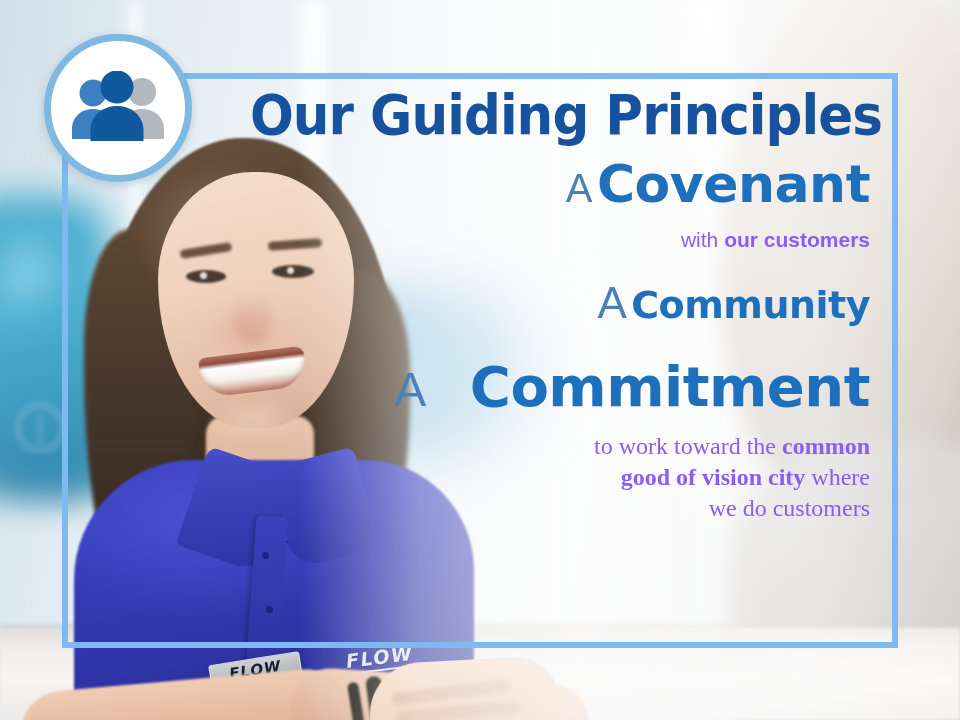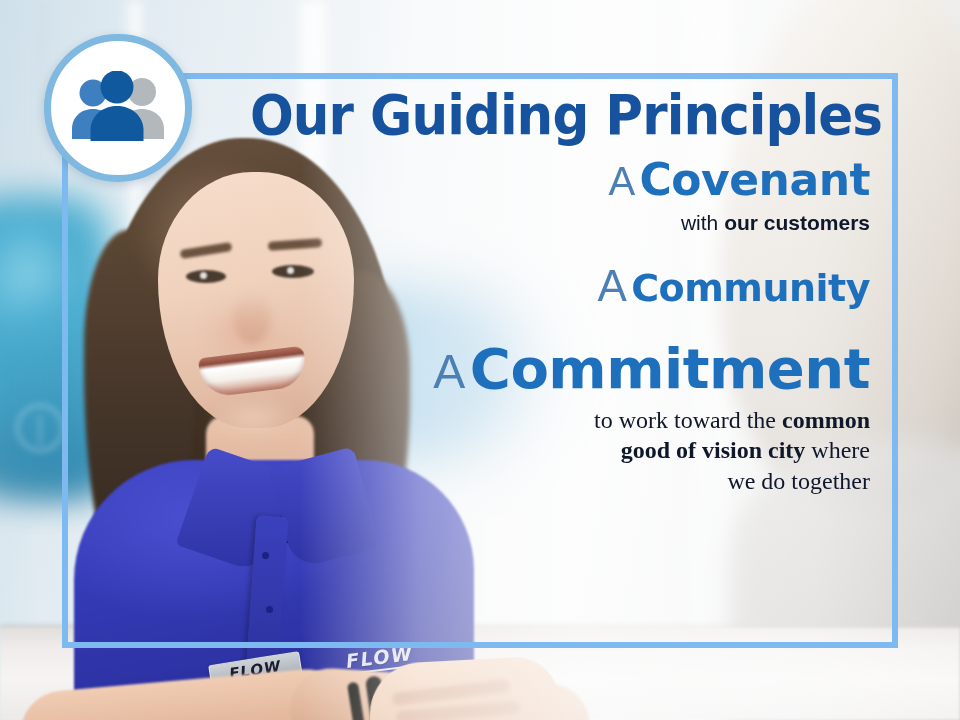--- a/index.html
+++ b/index.html
@@ -309,40 +309,40 @@
     color:#4C7FB4;
   }
   .keyword{
     font-family:"DejaVu Sans", sans-serif;
     font-weight:700;
     color:#1F70BC;
     letter-spacing:-.5px;
   }
   .p-sub{
     font-family:"Liberation Sans", sans-serif;
-    color:#0f172a;
+    color:#8b5cf6;
     line-height:1.28;
-    margin-top:6px;
+    margin-top:15px;
   }
   .p-sub .b{font-weight:700;}
   .p-sub .n{font-weight:400;}
 
   
   .p1 .article{font-size:40px;}
-  .p1 .keyword{font-size:44px;}
+  .p1 .keyword{font-size:52px;}
   .p1 .p-sub{font-size:21px;}
 
   .p2{margin-top:26px;}
   .p2 .article{font-size:44px;}
   .p2 .keyword{font-size:38px;}
   .p2 .p-sub{font-size:23px;}
 
   .p3{margin-top:30px;}
   .p3 .article{font-size:48px;}
-  .p3 .keyword{font-size:56px;}
+  .p3 .keyword{font-size:56px;margin-left:39px;}
   .p3 .p-sub{font-size:24px;font-family:Liberation Serif, serif;}
 </style>
 </head>
 <body>
 
 <div class="stage">
 
   <div class="photo">
     <div class="bg-base"></div>
     <div class="mullion m1"></div>
@@ -447,18 +447,18 @@
     </div>
 
     <div class="principle p3">
       <div class="p-line1">
         <span class="article">A</span>
         <span class="keyword">Commitment</span>
       </div>
       <div class="p-sub">
           <div><span class="n">to work toward the </span><span class="b">common</span></div>
           <div><span class="b">good of vision city</span><span class="n"> where</span></div>
-          <div><span class="n">we do together</span></div>
+          <div><span class="n">we do customers</span></div>
         </div>
     </div>
 
   </div>
 </div>
 
 </body></html>

